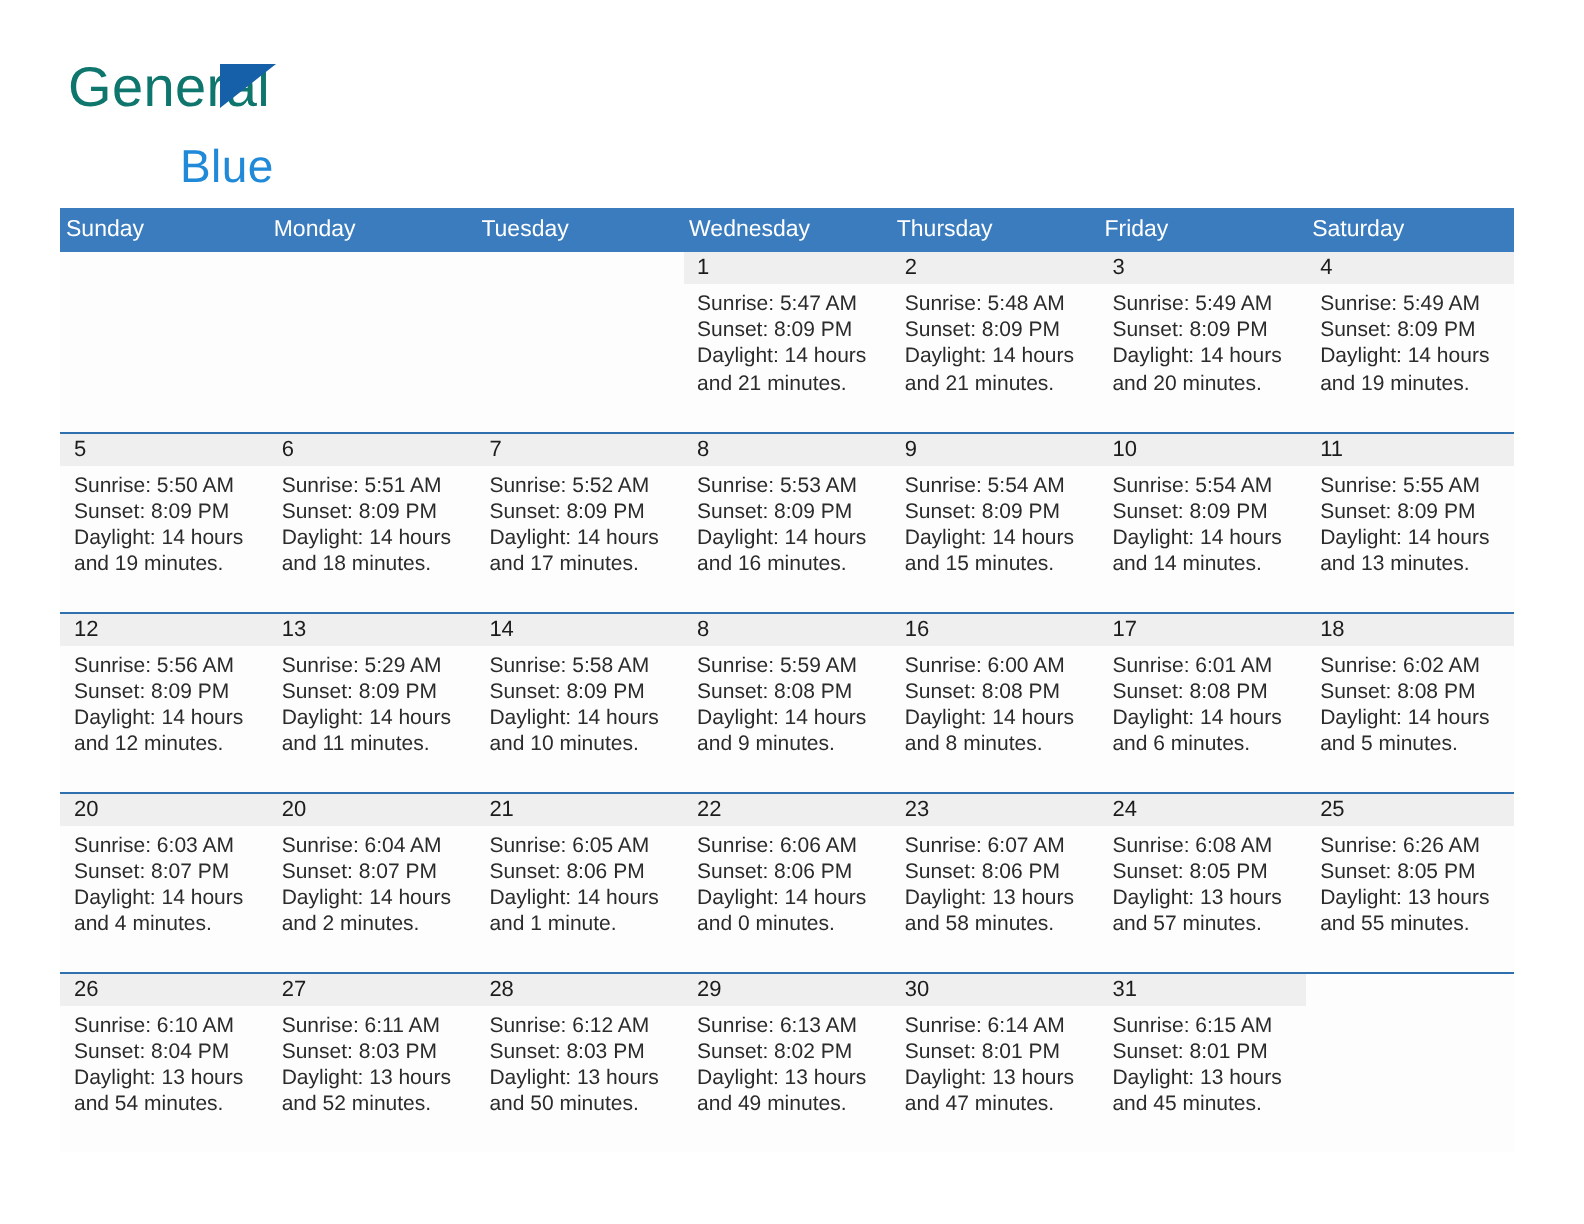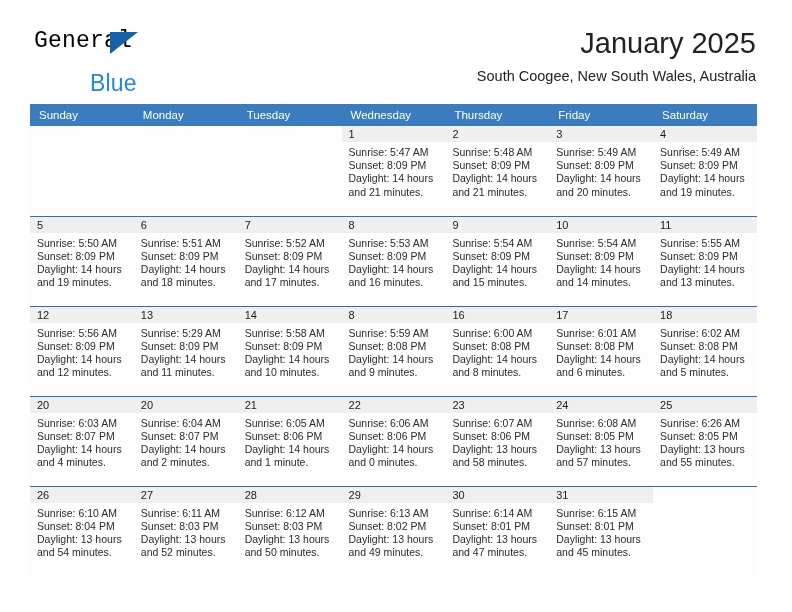--- a/index.html
+++ b/index.html
@@ -31,24 +31,24 @@
     position: absolute;
     left: 34px;
     top: 28px;
     width: 180px;
     height: 48px;
   }
   .logo-general {
     position: absolute;
     left: 0;
     top: 0;
-    font-size: 23px;
+    font-size: 28px;
     letter-spacing: .2px;
-    color: #000000;
-    font-family: Liberation Mono, monospace;
+    color: #0f766e;
+    font-family: Liberation Sans, sans-serif;
   }
   .logo-tri {
     position: absolute;
     left: 76px;
     top: 4px;
     width: 0;
     height: 0;
     border-left: 28px solid #1560a8;
     border-bottom: 22px solid transparent;
   }
@@ -93,21 +93,21 @@
     width: 727px;
     border-collapse: collapse;
     table-layout: fixed;
   }
   table.cal th {
     background: #3a7cbe;
     color: #ffffff;
     font-size: 11.5px;
     font-weight: normal;
     text-align: left;
-    padding: 5px 0 5px 9px;
+    padding: 5px 0 5px 3px;
     height: 21px;
     line-height: 12px;
   }
   table.cal td {
     vertical-align: top;
     padding: 0;
     height: 90px;
     border-top: 1px solid #2f6fae;
     background: #fdfdfd;
   }
@@ -146,24 +146,20 @@
 <div class="page">
 
   <div class="masthead">
 
     <div class="logo">
       <span class="logo-general">General</span>
       <span class="logo-tri"></span>
       <span class="logo-blue">Blue</span>
     </div>
 
-    <div class="title-block">
-      <div class="cal-title">January 2025</div>
-      <div class="cal-subtitle">South Coogee, New South Wales, Australia</div>
-    </div>
 
   </div>
 
   <div class="cal-wrap">
     <table class="cal">
       <thead>
         <tr>
           <th>Sunday</th>
           <th>Monday</th>
           <th>Tuesday</th>

